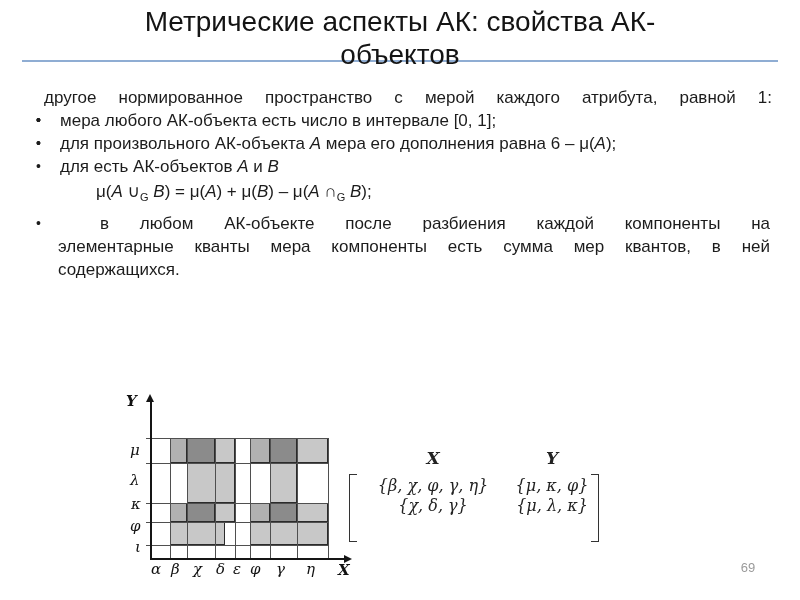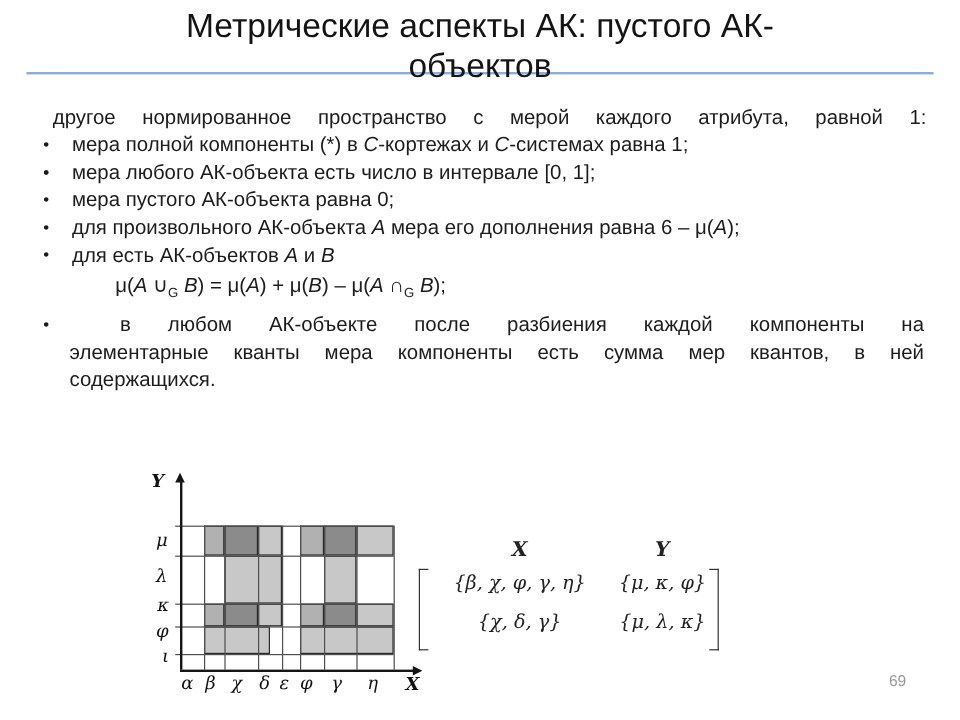--- a/index.html
+++ b/index.html
@@ -41,57 +41,55 @@
              font-size:15px;color:#111;}
   .axname{font-weight:bold;font-size:15px;}
 
   
   .matrix{position:absolute;left:345px;top:444px;width:255px;height:105px;
           font-family:"DejaVu Serif",serif;font-style:italic;color:#222;}
   .mcol1{position:absolute;left:12px;width:152px;text-align:center;}
   .mcol2{position:absolute;left:168px;width:78px;text-align:center;}
   .mhead{top:4px;font-weight:bold;font-size:17px;}
   .mr1{top:32px;font-size:16px;}
-  .mr2{top:64px;font-size:16px;}
+  .mr2{top:52px;font-size:16px;}
   .brk{position:absolute;top:30px;width:7px;height:66px;
        border-top:1.5px solid #333;border-bottom:1.5px solid #333;}
   .brk-l{left:4px;border-left:1.5px solid #333;}
   .brk-r{left:246px;border-right:1.5px solid #333;}
 
   .pagenum{position:absolute;left:728px;top:560px;width:40px;text-align:center;
            font-size:13px;color:#9a9a9a;}
 </style>
 </head>
 <body>
 
 <div id="slide">
 
   <div class="title-underline"></div>
   <div class="title">
-    <div>Метрические аспекты АК: пустого АК-</div>
+    <div>Метрические аспекты АК: свойства АК-</div>
     <div>объектов</div>
   </div>
 
   <div class="bodytext">
     <div class="jline">другое нормированное пространство с мерой каждого атрибута, равной 1:</div>
 
     <div class="brow">
       <span class="dot">•</span>
-      <span><span>мера полной компоненты (*) в </span><span class="it">C</span><span>-кортежах и </span><span class="it">C</span><span>-системах равна 1;</span></span>
     </div>
     <div class="brow">
       <span class="dot">•</span>
     </div>
     <div class="brow">
       <span class="dot">•</span>
       <span><span>мера любого АК-объекта есть число в интервале [0, 1];</span></span>
     </div>
     <div class="brow">
       <span class="dot">•</span>
-      <span><span>мера пустого АК-объекта равна 0;</span></span>
     </div>
     <div class="brow">
       <span class="dot">•</span>
       <span><span>для произвольного АК-объекта </span><span class="it">A</span><span> мера его дополнения равна 6 – μ(</span><span class="it">A</span><span>);</span></span>
     </div>
     <div class="brow">
       <span class="dot">•</span>
       <span><span>для есть АК-объектов </span><span class="it">A</span><span> и </span><span class="it">B</span></span>
     </div>
 

